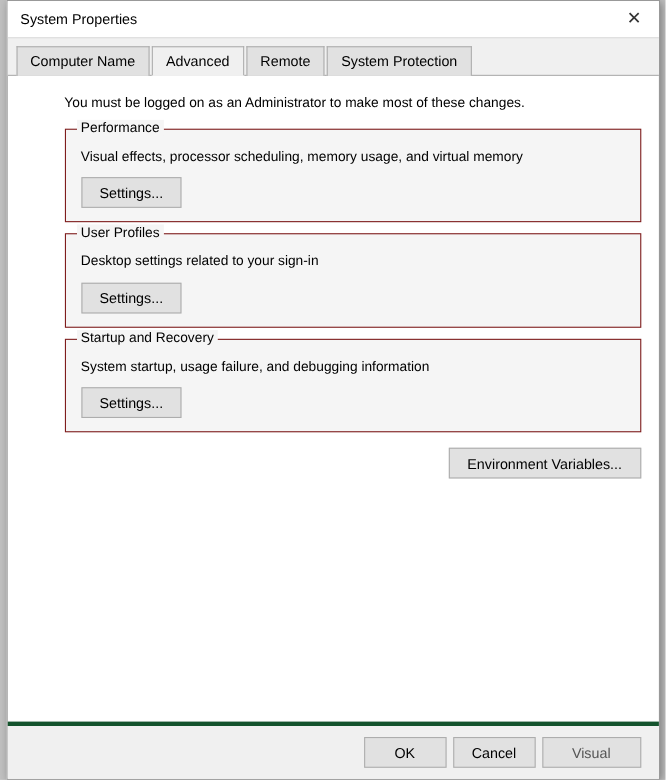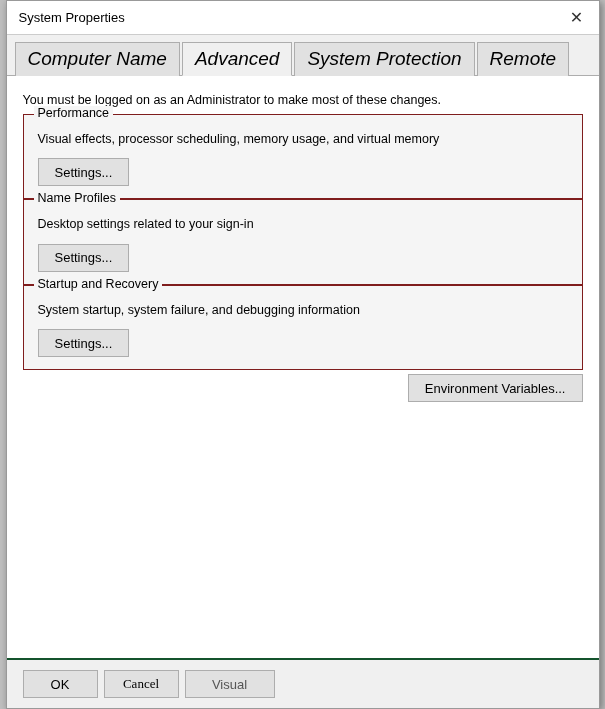--- a/index.html
+++ b/index.html
@@ -66,41 +66,42 @@
       padding: 6px 8px 0 8px;
       gap: 2px;
     }
 
     .tab {
       padding: 5px 12px;
       border: 1px solid #adadad;
       border-bottom: none;
       background: #e1e1e1;
       cursor: pointer;
-      font-size: 19px;
+      font-size: 13px;
       color: #000;
       position: relative;
       top: 1px;
-      font-style: italic;
     }
 
     .tab.active {
       background: #f0f0f0;
       border-bottom: 1px solid #f0f0f0;
       font-weight: normal;
       z-index: 1;
       top: 1px;
     }
 
     .content-area {
       flex: 1;
       padding: 12px 16px;
       display: flex;
       flex-direction: column;
+      gap: 10px;
       overflow-y: auto;
+      margin-left: 36px;
     }
 
     .admin-notice {
       font-size: 12.5px;
       color: #000;
       padding: 4px 0;
       line-height: 1.4;
     }
 
     .group-box {
@@ -147,80 +148,79 @@
       min-width: 170px;
     }
 
     .env-row {
       display: flex;
       justify-content: flex-end;
       padding: 4px 0;
     }
 
     .bottom-bar {
-      border-top: 2px solid #14532d;
+      border-top: 4px solid #14532d;
       padding: 10px 16px;
       display: flex;
-      justify-content: flex-start;
+      justify-content: flex-end;
       gap: 6px;
       background: #f0f0f0;
     }
 
     .win-button.apply-btn {
       color: #555;
     }
 
     .win-button.ok-btn {
       min-width: 75px;
     }
 
     .win-button.cancel-btn {
       min-width: 75px;
-      font-family: Liberation Serif, serif;
     }
   </style>
 </head>
 <body>
 
 <div class="dialog-window">
 
   <div class="title-bar">
     <span class="title-bar-title">System Properties</span>
     <button class="close-btn">✕</button>
   </div>
 
   <div class="tab-bar">
     <div class="tab">Computer Name</div>
     <div class="tab active">Advanced</div>
+    <div class="tab">Remote</div>
     <div class="tab">System Protection</div>
-    <div class="tab">Remote</div>
   </div>
 
   <div class="content-area">
     <p class="admin-notice">You must be logged on as an Administrator to make most of these changes.</p>
 
     <div class="group-box">
       <span class="group-box-title">Performance</span>
       <p class="group-box-desc">Visual effects, processor scheduling, memory usage, and virtual memory</p>
       <div class="group-box-btn-row">
         <button class="win-button">Settings...</button>
       </div>
     </div>
 
     <div class="group-box">
-      <span class="group-box-title">Name Profiles</span>
+      <span class="group-box-title">User Profiles</span>
       <p class="group-box-desc">Desktop settings related to your sign-in</p>
       <div class="group-box-btn-row">
         <button class="win-button">Settings...</button>
       </div>
     </div>
 
     <div class="group-box">
       <span class="group-box-title">Startup and Recovery</span>
-      <p class="group-box-desc">System startup, system failure, and debugging information</p>
+      <p class="group-box-desc">System startup, usage failure, and debugging information</p>
       <div class="group-box-btn-row">
         <button class="win-button">Settings...</button>
       </div>
     </div>
 
     <div class="env-row">
       <button class="win-button env-vars-btn">Environment Variables...</button>
     </div>
   </div>
 

